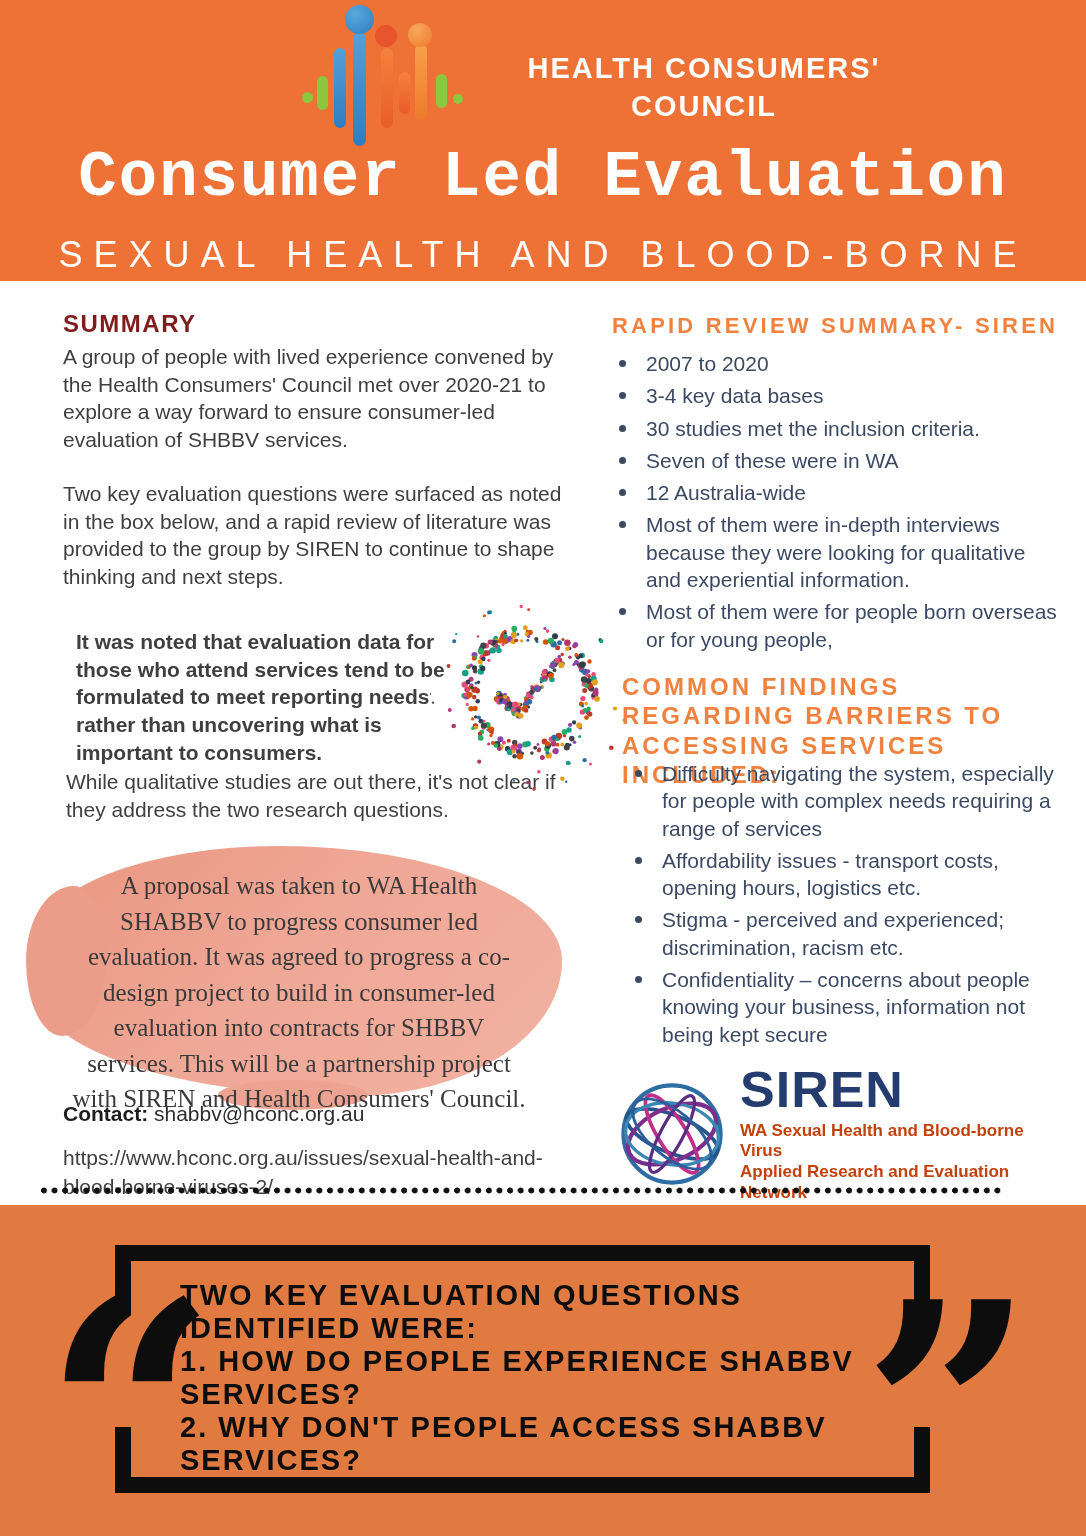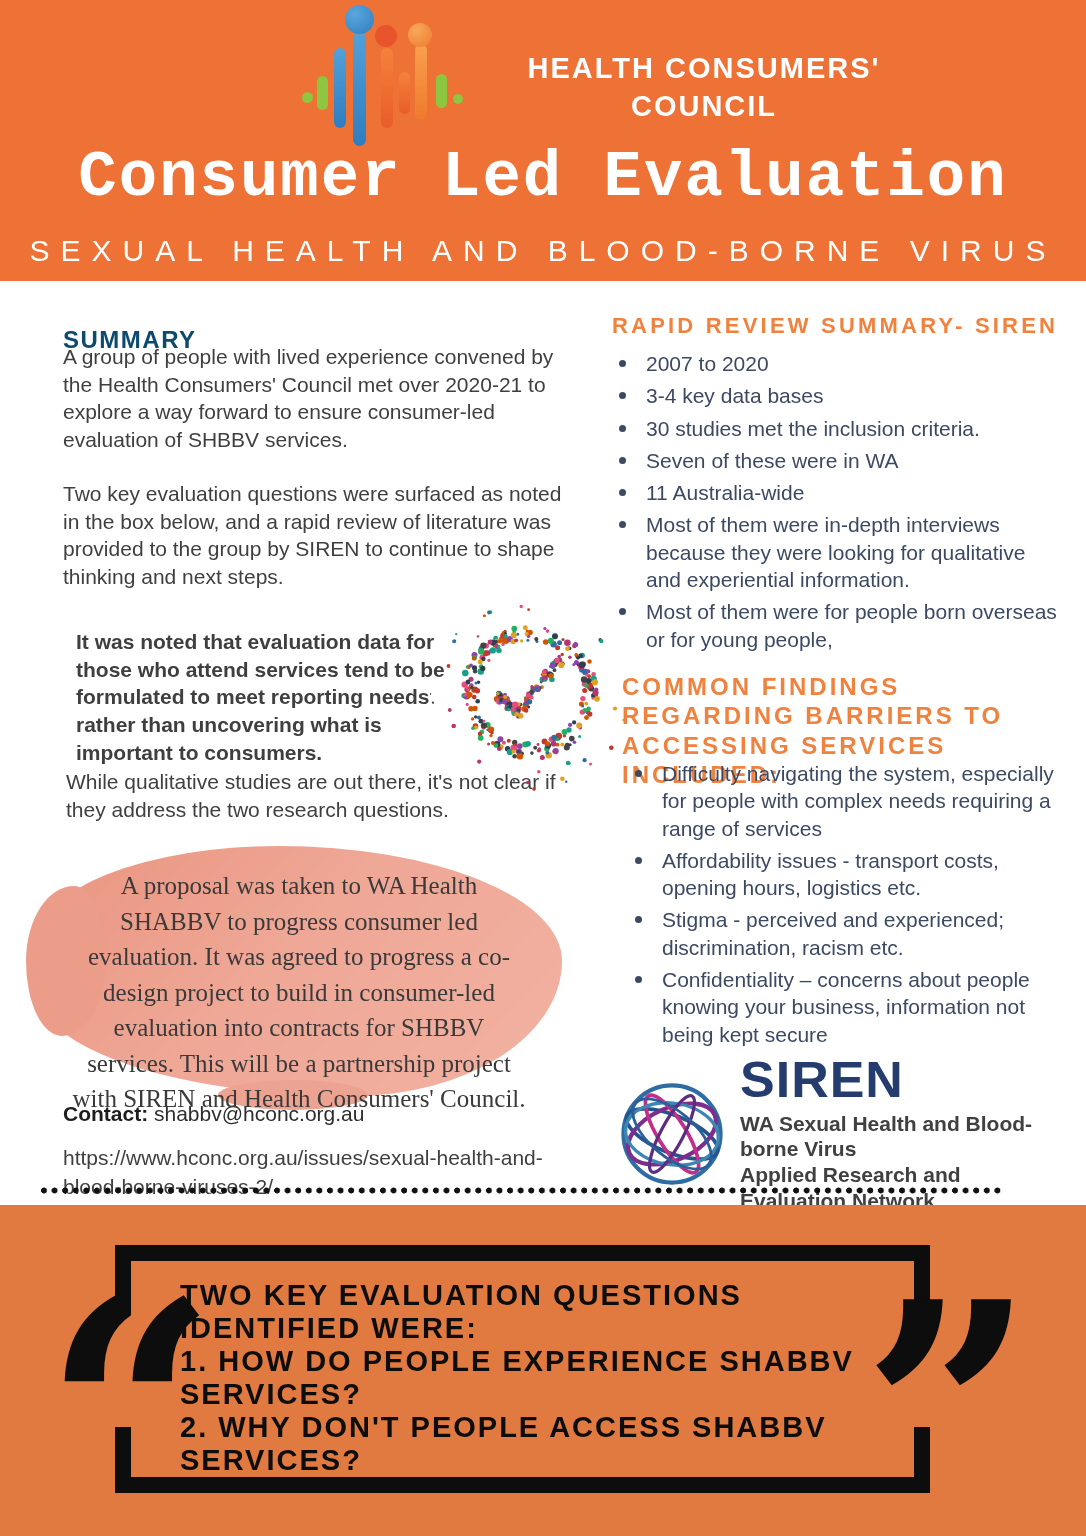--- a/index.html
+++ b/index.html
@@ -26,24 +26,24 @@
   .head-orange{position:absolute;left:112px;top:19px;width:24px;height:24px;border-radius:50%;
              background:radial-gradient(circle at 35% 30%,#f7a95c,#ef7a2c);}
   .bar7{left:140px;top:70px;width:11px;height:34px;}
   .dot2{position:absolute;left:157px;top:90px;width:10px;height:10px;background:#8DC63F;border-radius:50%;}
 
   .org-name{position:absolute;left:466px;top:50px;width:476px;text-align:center;color:#ffffff;
             font-family:Liberation Sans, sans-serif;font-size:29px;font-weight:600;letter-spacing:2px;line-height:1.3;}
   .page-title{position:absolute;left:0;top:142px;width:1086px;text-align:center;color:#ffffff;
             font-family:Liberation Mono, monospace;font-size:64px;font-weight:700;letter-spacing:2px;}
   .page-subtitle{position:absolute;left:0;top:234px;width:1086px;text-align:center;color:#ffffff;
-            font-size:30px;font-weight:400;letter-spacing:11px;}
+            font-size:36px;font-weight:400;letter-spacing:11px;}
 
   
-  .summary-heading{position:absolute;left:63px;top:310px;color:#0c4a6e;font-size:24px;font-weight:800;letter-spacing:1.5px;margin-top:16px;}
+  .summary-heading{position:absolute;left:63px;top:310px;color:#7f1d1d;font-size:24px;font-weight:800;letter-spacing:1.5px;}
   .body-text{font-size:21px;color:#3F3F3F;line-height:1.32;}
   .para1{position:absolute;left:63px;top:343px;width:500px;}
   .para2{position:absolute;left:63px;top:480px;width:505px;}
   .para3{position:absolute;left:76px;top:628px;width:378px;font-weight:bold;}
   .para4{position:absolute;left:66px;top:768px;width:505px;}
 
   .crowd{position:absolute;left:430px;top:600px;width:200px;height:205px;}
 
   .pink-block{position:absolute;left:38px;top:846px;width:524px;height:250px;
       background:linear-gradient(135deg,#e9957f 0%,#efa796 45%,#f2b2a2 100%);
@@ -71,21 +71,21 @@
       font-size:21px;color:#3C4963;line-height:1.3;}
   ul.bullets li:before{content:'';position:absolute;left:7px;top:10px;width:7px;height:7px;
       border-radius:50%;background:#3C4963;}
 
   
   .siren{position:absolute;left:616px;top:1076px;width:450px;height:116px;display:flex;align-items:center;}
   .siren-globe{width:112px;height:112px;flex:0 0 112px;}
   .siren-textcol{margin-left:12px;}
   .siren-word{font-size:52px;font-weight:800;color:#253C6E;letter-spacing:1px;line-height:1;
       transform:scaleY(0.95);transform-origin:left top;font-family:"Liberation Sans",sans-serif;}
-  .siren-tag{font-size:21px;font-weight:700;color:#404040;line-height:1.22;margin-top:4px;}
+  .siren-tag{font-size:17px;font-weight:700;color:#c2410c;line-height:1.22;margin-top:4px;}
 
   
   .dotted{position:absolute;left:40px;top:1186px;width:965px;height:9px;
      background-image:radial-gradient(circle at 4px 4.5px,#111 2.7px,transparent 3.3px);
      background-size:10.6px 9px;background-repeat:repeat-x;}
 
   
   .bottom{position:absolute;left:0;top:1205px;width:1086px;height:331px;background:#E17A41;}
   .fseg{position:absolute;background:#0d0d0d;}
   .f-top{left:115px;top:40px;width:815px;height:16px;}
@@ -527,21 +527,21 @@
     <span>shabbv@hconc.org.au</span>
     <span class="url">https://www.hconc.org.au/issues/sexual-health-and-blood-borne-viruses-2/</span>
   </div>
 
   <div class="rr-heading">RAPID REVIEW SUMMARY- SIREN</div>
   <ul class="bullets rr-list">
       <li>2007 to 2020</li>
       <li>3-4 key data bases</li>
       <li>30 studies met the inclusion criteria.</li>
       <li>Seven of these were in WA</li>
-      <li>11 Australia-wide</li>
+      <li>12 Australia-wide</li>
       <li>Most of them were in-depth interviews because they were looking for qualitative and experiential information.</li>
       <li>Most of them were for people born overseas or for young people,</li>
     </ul>
 
   <div class="cf-heading">COMMON FINDINGS REGARDING BARRIERS TO ACCESSING SERVICES INCLUDED:</div>
   <ul class="bullets cf-list">
       <li>Difficulty navigating the system, especially for people with complex needs requiring a range of services</li>
       <li>Affordability issues - transport costs, opening hours, logistics etc.</li>
       <li>Stigma - perceived and experienced; discrimination, racism etc.</li>
       <li>Confidentiality – concerns about people knowing your business, information not being kept secure</li>

